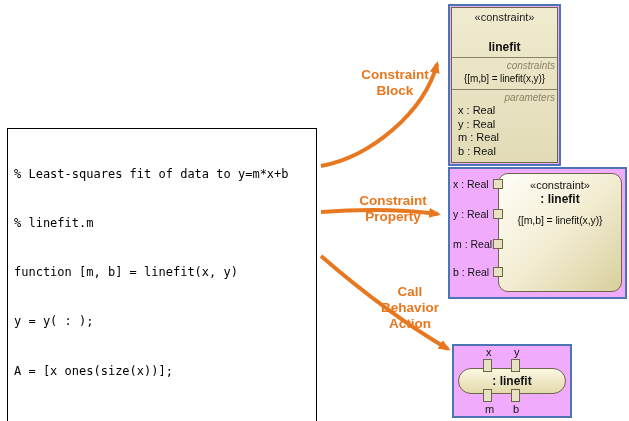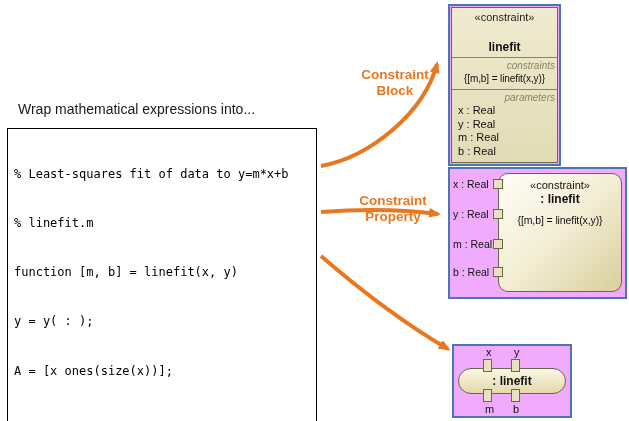--- a/index.html
+++ b/index.html
@@ -84,38 +84,40 @@
     <defs>
       <marker id="ah" markerUnits="userSpaceOnUse" markerWidth="14" markerHeight="12" refX="9" refY="5" orient="auto">
         <path d="M0,0 L12,5 L0,10 Z" fill="#e87820"></path>
       </marker>
     </defs>
     <path d="M321,166 C370,157 424,113 437,64" stroke="#e87820" stroke-width="4" fill="none" marker-end="url(#ah)"></path>
     <path d="M321,212 Q385,207 438,214" stroke="#e87820" stroke-width="4" fill="none" marker-end="url(#ah)"></path>
     <path d="M321,256 Q388,314 448,349" stroke="#e87820" stroke-width="4" fill="none" marker-end="url(#ah)"></path>
   </svg>
 
-  <div class="title">Wrap mathematical expressions into...</div>
 
   <div class="code-box">
     <div class="code-line">% Least-squares fit of data to y=m*x+b</div>
     <div class="code-line">% linefit.m</div>
     <div class="code-line">function [m, b] = linefit(x, y)</div>
     <div class="code-line">y = y( : );</div>
     <div class="code-line">A = [x ones(size(x))];</div>
     
     
     
     
   </div>
 
   <div class="olabel" id="lbl-cb">Constraint
 Block</div>
   <div class="olabel" id="lbl-cp">Constraint
 Property</div>
+  <div class="olabel" id="lbl-cba">Call
+Behavior
+Action</div>
 
   <div class="frame" id="cb-frame">
     <div class="cb-inner">
       <div class="cb-header">
         <div class="stereo">«constraint»</div>
         <div class="bname">linefit</div>
       </div>
       <div class="cb-sec">
         <div class="seclabel">constraints</div>
         <div class="expr">{[m,b] = linefit(x,y)}</div>

